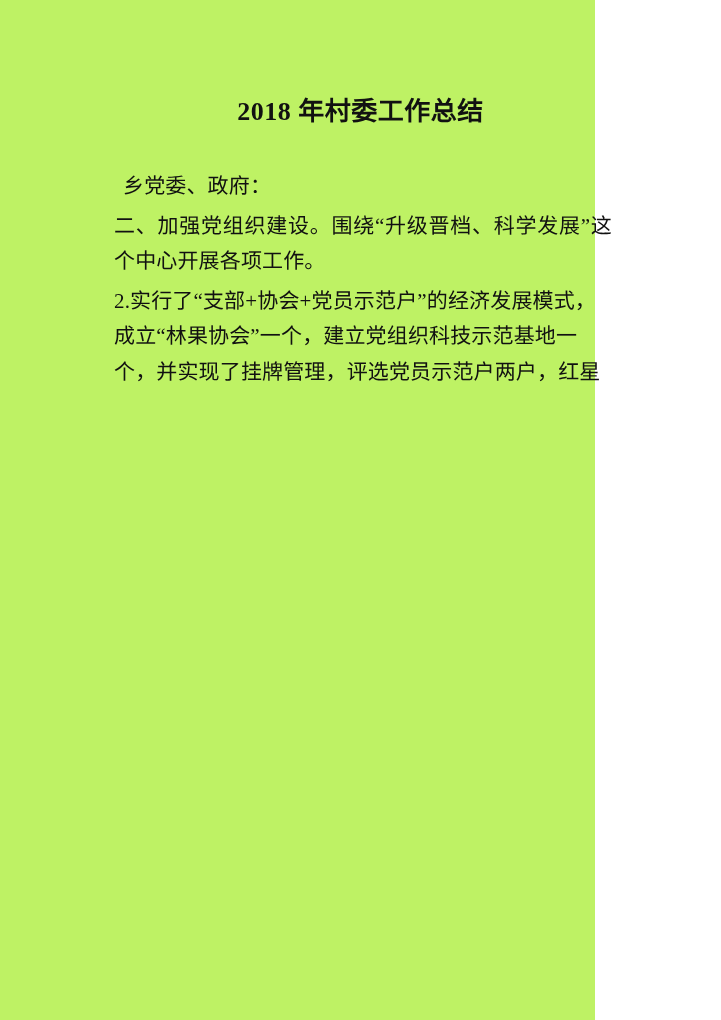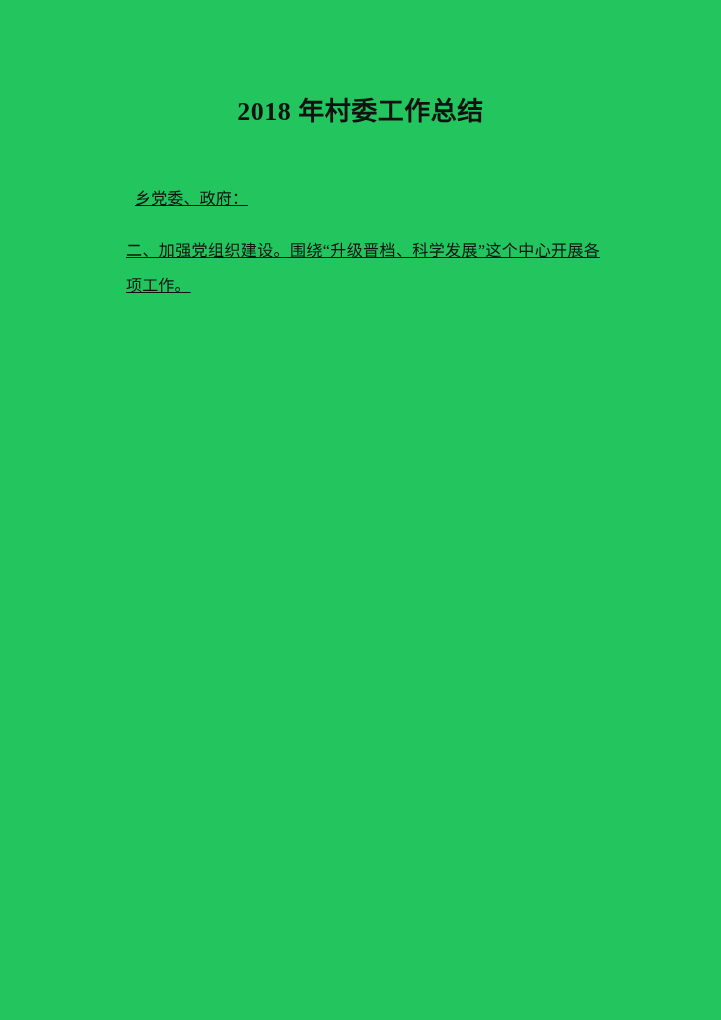--- a/index.html
+++ b/index.html
@@ -12,24 +12,24 @@
     width: 721px;
     height: 1020px;
     overflow: hidden;
     font-family: "Liberation Serif", "DejaVu Serif", serif;
     color: #111111;
     -webkit-font-smoothing: antialiased;
   }
 
   .page {
     position: relative;
-    width: 721px;
+    width: 595px;
     height: 1020px;
     box-sizing: border-box;
-    background: #22c55e;
+    background: #bef264;
   }
 
   .doc-title {
     position: absolute;
     top: 78px;
     left: 0;
     width: 721px;
     text-align: center;
     font-size: 26px;
     line-height: 34px;
@@ -39,29 +39,28 @@
   }
 
   .body-block {
     position: absolute;
     top: 165px;
     left: 110px;
     width: 506px;
   }
 
   .para {
-    margin: 16px;
-    font-size: 16px;
+    margin: 4px;
+    font-size: 21px;
     line-height: 35.5px;
     text-align: justify;
     text-justify: inter-ideograph;
     letter-spacing: 0.15px;
     word-break: break-all;
     font-family: "Liberation Serif", "DejaVu Serif", serif;
-    text-decoration: underline;
   }
 
   .para.salutation {
     text-indent: 9px;
   }
 
   .para.last-line-left {
     text-align: left;
   }
 </style>
@@ -74,16 +73,17 @@
 
   <div class="body-block">
 
     <p class="para salutation">乡党委、政府：</p>
 
 
 
     <p class="para">二、加强党组织建设。围绕“升级晋档、科学发展”这个中心开展各项工作。</p>
 
 
+    <p class="para last-line-left">2.实行了“支部+协会+党员示范户”的经济发展模式，成立“林果协会”一个，建立党组织科技示范基地一个，并实现了挂牌管理，评选党员示范户两户，红星</p>
 
   </div>
 
 </div>
 
 </body></html>

